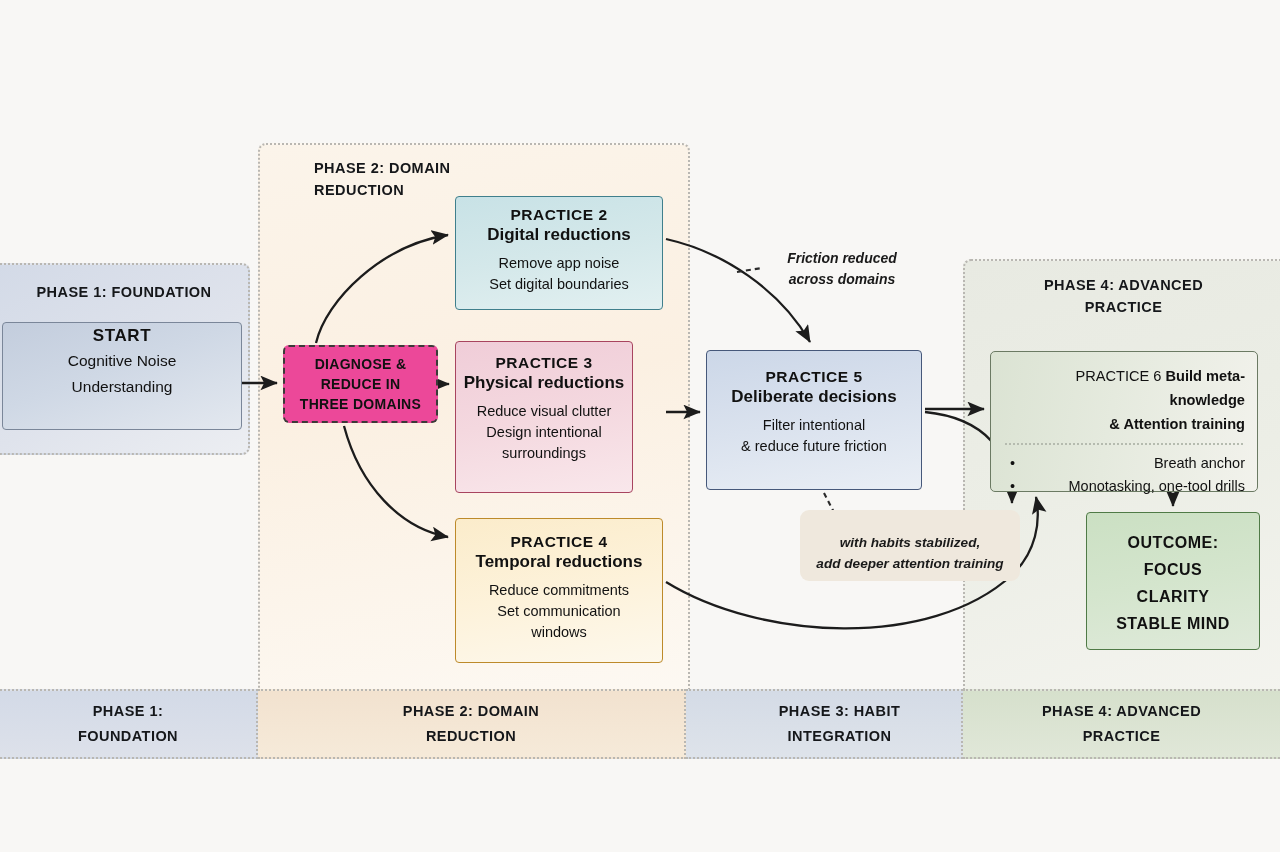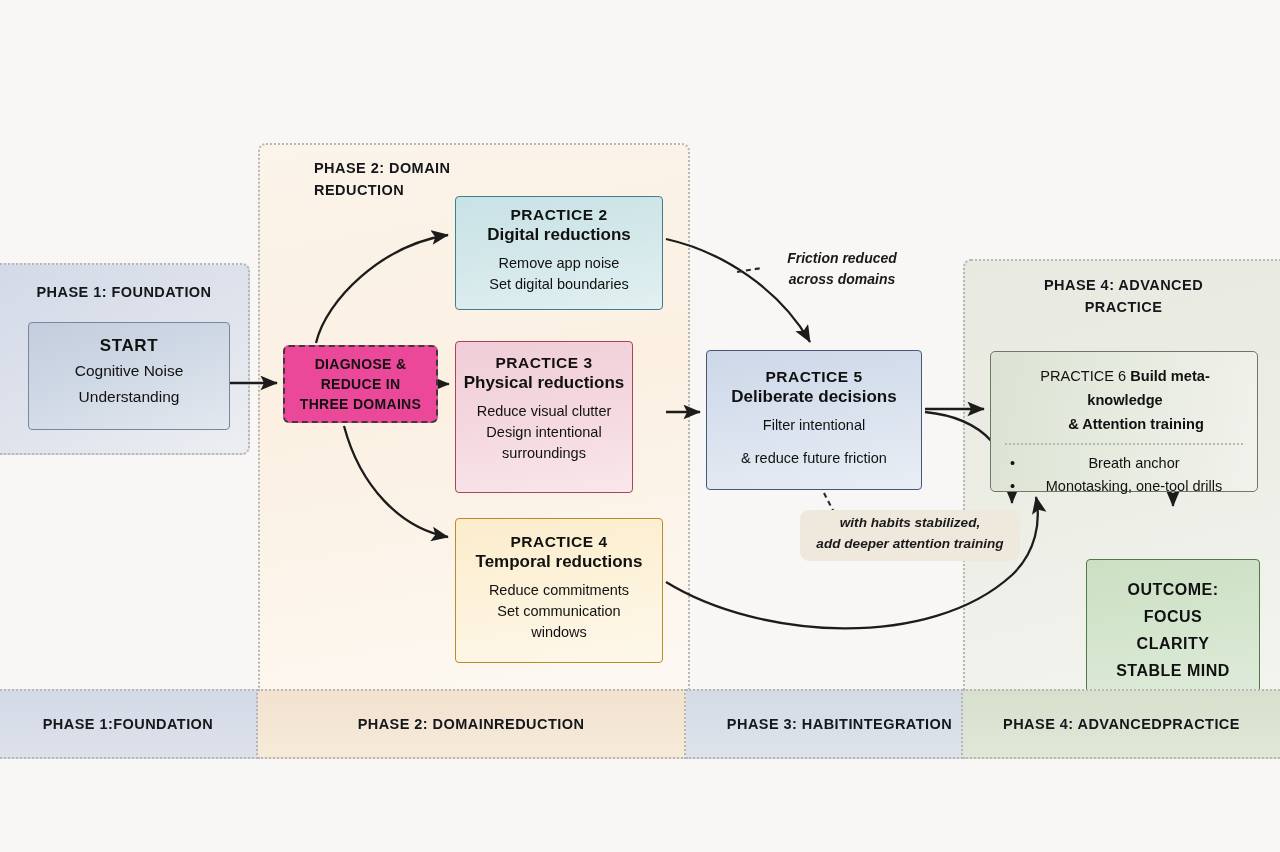--- a/index.html
+++ b/index.html
@@ -32,24 +32,24 @@
   }
   #region-phase1 .region-title{top:16px;}
   #region-phase2 .region-title{top:12px;padding-left:54px;width:auto;text-align:left;}
   #region-phase4 .region-title{top:13px;}
 
   
   .node{position:absolute;box-sizing:border-box;text-align:center;}
   .node .title{font-weight:700;}
 
   #node-start{
-    left:28px;top:322px;width:202px;height:108px;
+    left:2px;top:322px;width:240px;height:108px;
     background:linear-gradient(160deg,#c3cddd 0%,#cfd8e5 45%,#e3e8ef 100%);
     border:1.6px solid #7a8699;border-radius:4px;
-    padding-top:13px;
+    padding-top:3px;
   }
   #node-start .title{font-size:17px;letter-spacing:.6px;}
   #node-start .line{font-size:15.5px;line-height:22px;margin-top:4px;}
 
   #node-diagnose{
     left:283px;top:345px;width:155px;height:78px;
     background:#ec4899;border:2.2px dashed #3a3a38;border-radius:6px;
     display:flex;flex-direction:column;justify-content:center;
   }
   #node-diagnose .line{font-size:14px;font-weight:600;line-height:20px;letter-spacing:.3px;}
@@ -75,53 +75,53 @@
     border:1.8px solid #46587a;border-radius:4px;padding-top:17px;
   }
   .practice .p-num{font-size:15.5px;font-weight:700;letter-spacing:.5px;}
   .practice .p-name{font-size:17px;font-weight:700;margin-top:1px;}
   .practice .p-detail{font-size:14.5px;line-height:21px;margin-top:8px;}
 
   #node-practice6{
     left:990px;top:351px;width:268px;height:141px;
     background:linear-gradient(100deg,#dbe3d3 0%,#e5eade 45%,#f2f2ec 100%);
     border:1.6px solid #6b7a63;border-radius:5px;
-    text-align:center;padding:12px 12px 0 14px;
+    text-align:right;padding:12px 12px 0 14px;
   }
   #node-practice6 .p6-head{font-size:14.6px;line-height:24px;}
   #node-practice6 .p6-head .p6-num{font-weight:400;}
   #node-practice6 .p6-head .p6-bold{font-weight:700;}
   #node-practice6 .p6-indent{padding-left:22px;}
   #node-practice6 .p6-rule{border-top:2px dotted #b5bbaf;margin:7px 2px 7px 0;}
   #node-practice6 ul{margin:0;padding-left:18px;list-style:none;}
   #node-practice6 li{font-size:14.5px;line-height:23px;position:relative;}
   #node-practice6 li:before{content:"\2022";position:absolute;left:-13px;}
 
   #node-outcome{
     left:1086px;top:512px;width:174px;height:138px;
     background:linear-gradient(170deg,#cbe0c3 0%,#d4e5cd 50%,#dfeada 100%);
-    border:1.8px solid #4f7a46;border-radius:4px;padding-top:16px;margin-top:47px;
+    border:1.8px solid #4f7a46;border-radius:4px;padding-top:16px;
   }
   #node-outcome .line{font-size:16px;font-weight:600;line-height:27px;letter-spacing:.5px;}
 
   
   .edge-label{position:absolute;font-style:italic;font-weight:600;}
   #label-friction{left:762px;top:248px;width:160px;text-align:center;
       font-size:14px;line-height:21px;color:#1a1a1a;}
   #label-habits{left:800px;top:510px;width:208px;text-align:center;
       font-size:13.6px;line-height:21px;color:#1a1a1a;
-      background:#efe8dd;border-radius:9px;padding:2px 6px 7px;}
+      background:#efe8dd;border-radius:9px;padding:22px 6px 7px;}
 
   
   #phase-strip{position:absolute;left:0;top:689px;width:1280px;height:70px;display:flex;}
   .strip-cell{
     box-sizing:border-box;height:70px;
     border-top:2px dotted #b9b7b2;border-bottom:2px dotted #b9b7b2;
     border-right:2px dotted #b9b7b2;
-    display:flex;flex-direction:row;align-items:center;justify-content:center;
+    display:flex;flex-direction:column;align-items:center;justify-content:center;
     font-size:14.5px;font-weight:700;letter-spacing:.45px;line-height:25px;
     color:#15171a;text-align:center;
   }
   #strip-phase1{width:258px;background:linear-gradient(180deg,#d3dae7,#dde1ea);}
   #strip-phase2{width:428px;background:linear-gradient(180deg,#f2e2cf,#f6ead9);}
   #strip-phase3{width:277px;background:linear-gradient(180deg,#d4dbe6,#dee3ea);padding-left:32px;}
   #strip-phase4{width:317px;background:linear-gradient(180deg,#d6e0cc,#e0e7d8);border-right:none;}
 
   svg#edges{position:absolute;left:0;top:0;width:1280px;height:852px;pointer-events:none;}
 </style>
@@ -216,21 +216,21 @@
     <div class="p-name">Temporal reductions</div>
     <div class="p-detail">Reduce commitments</div>
     <div class="p-detail" style="margin-top:0">Set communication</div>
     <div class="p-detail" style="margin-top:0">windows</div>
   </div>
 
   <div class="node practice" id="node-practice5">
     <div class="p-num">PRACTICE 5</div>
     <div class="p-name">Deliberate decisions</div>
     <div class="p-detail">Filter intentional</div>
-    <div class="p-detail" style="margin-top:12px">&amp; reduce future friction</div>
+    <div class="p-detail" style="margin-top:0">&amp; reduce future friction</div>
   </div>
 
   <div class="node" id="node-practice6">
     <div class="p6-head">
       <span class="p6-num">PRACTICE 6</span>
       <span class="p6-bold">Build meta-knowledge</span>
       <div class="p6-bold p6-indent">&amp; Attention training</div>
     </div>
     <div class="p6-rule"></div>
     <ul>

